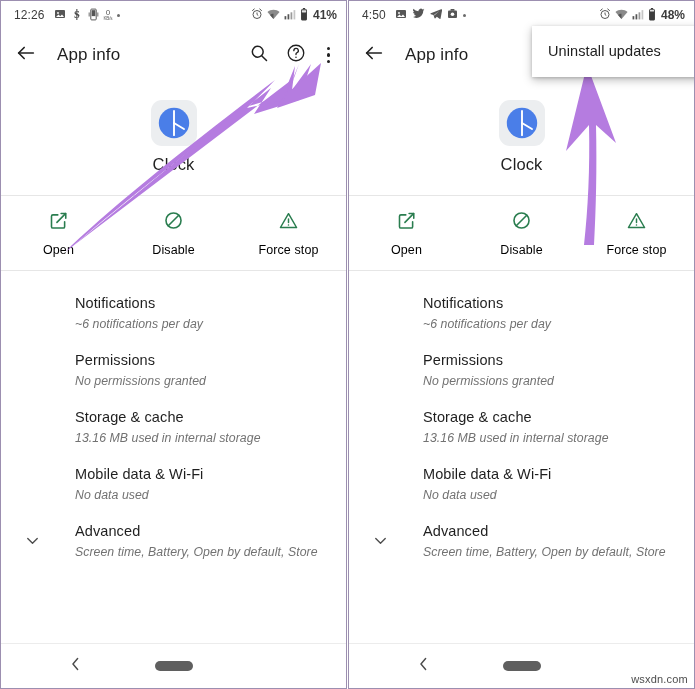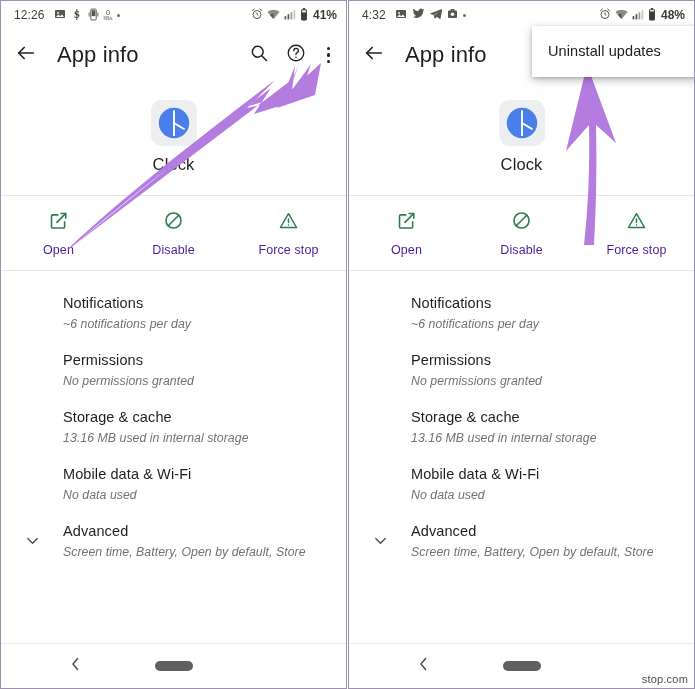--- a/index.html
+++ b/index.html
@@ -83,21 +83,21 @@
   
   .appbar {
     position: relative;
     height: 52px;
     display: flex;
     align-items: center;
     padding: 0 12px 0 14px;
     box-sizing: border-box;
   }
   .appbar-title {
-    font-size: 22px;
+    font-size: 17px;
     color: #1f1f1f;
     margin-left: 20px;
     letter-spacing: .1px;
     white-space: nowrap;
   }
   .appbar-spacer { flex: 1; }
   .appbar-actions {
     display: flex;
     align-items: center;
     gap: 17px;
@@ -150,21 +150,21 @@
   .action-item {
     flex: 1;
     display: flex;
     flex-direction: column;
     align-items: center;
     gap: 8px;
     cursor: pointer;
   }
   .action-label {
     font-size: 12.5px;
-    color: #4c1d95;
+    color: #000000;
     letter-spacing: .1px;
   }
 
   
   .list {
     padding: 13px 0 0 0;
   }
   .list-item {
     display: flex;
     align-items: flex-start;
@@ -174,21 +174,21 @@
     cursor: pointer;
   }
   .li-gutter {
     width: 62px;
     flex: 0 0 62px;
     display: flex;
     align-items: center;
     justify-content: center;
     padding-top: 10px;
   }
-  .li-text { flex: 1; padding-top: 1px; }
+  .li-text { flex: 1; padding-top: 1px; margin-left: 12px; }
   .li-title {
     font-size: 14.5px;
     color: #1f1f1f;
     letter-spacing: .1px;
     line-height: 19px;
   }
   .li-sub {
     font-size: 12.3px;
     color: #727272;
     letter-spacing: .05px;
@@ -468,21 +468,21 @@
             <path d="M9.5 3.5L4 10l5.5 6.5"></path>
           </svg>
       </span>
       <span class="nav-home"></span>
     </div>
   </div>
 
   <div class="phone" id="phone-right">
 
     <div class="statusbar">
-      <span class="sb-time">4:32</span>
+      <span class="sb-time">4:50</span>
       <span class="sb-left-icons">
         <span class="ico">
           <svg width="12" height="12" viewBox="0 0 24 24">
               <rect x="2" y="4" width="20" height="16" rx="2" fill="#565656"></rect>
               <circle cx="8" cy="10" r="1.8" fill="#fff"></circle>
               <path d="M4 18l5-5 3.5 3.5L16 13l4 5z" fill="#fff"></path>
             </svg>
         </span>
         <span class="ico">
           <svg width="13" height="12" viewBox="0 0 24 22">
@@ -652,14 +652,14 @@
     <div class="navbar">
       <span class="nav-back">
         <svg width="13" height="17" viewBox="0 0 14 20" fill="none" stroke="#4d4d4d" stroke-width="1.7" stroke-linecap="round" stroke-linejoin="round">
             <path d="M9.5 3.5L4 10l5.5 6.5"></path>
           </svg>
       </span>
       <span class="nav-home"></span>
     </div>
   </div>
 
-  <div class="watermark">stop.com</div>
+  <div class="watermark">wsxdn.com</div>
 </div>
 
 </body></html>

